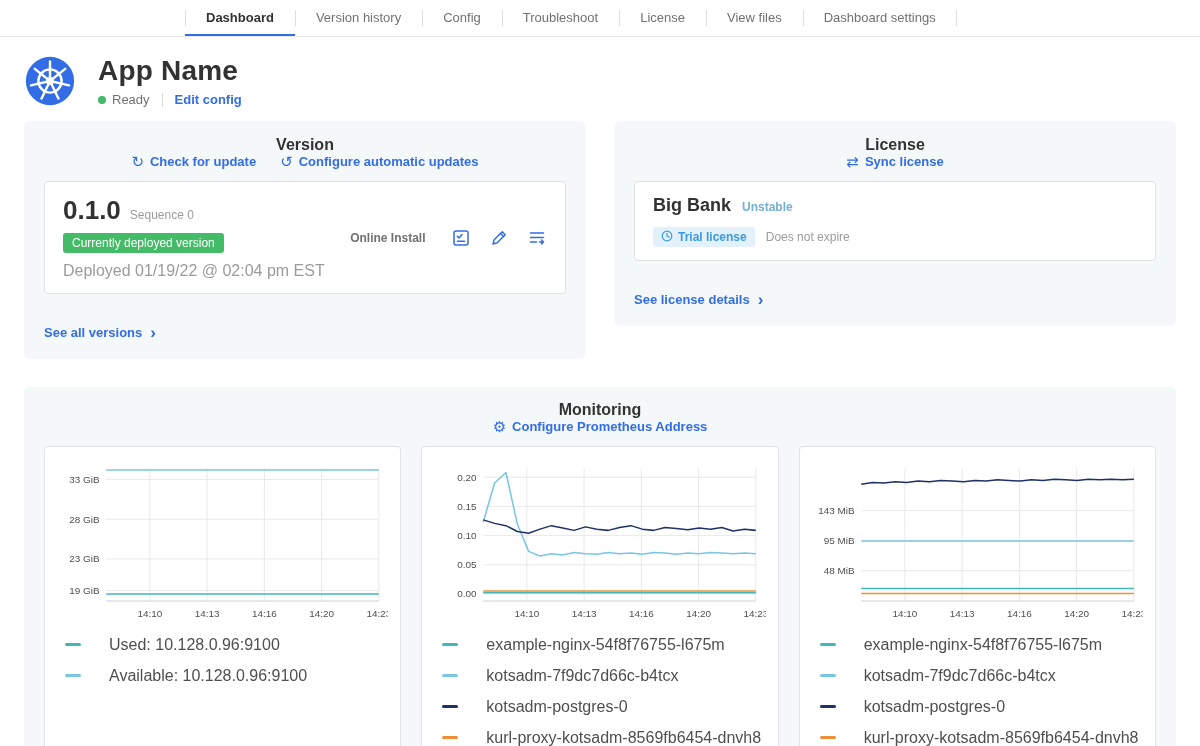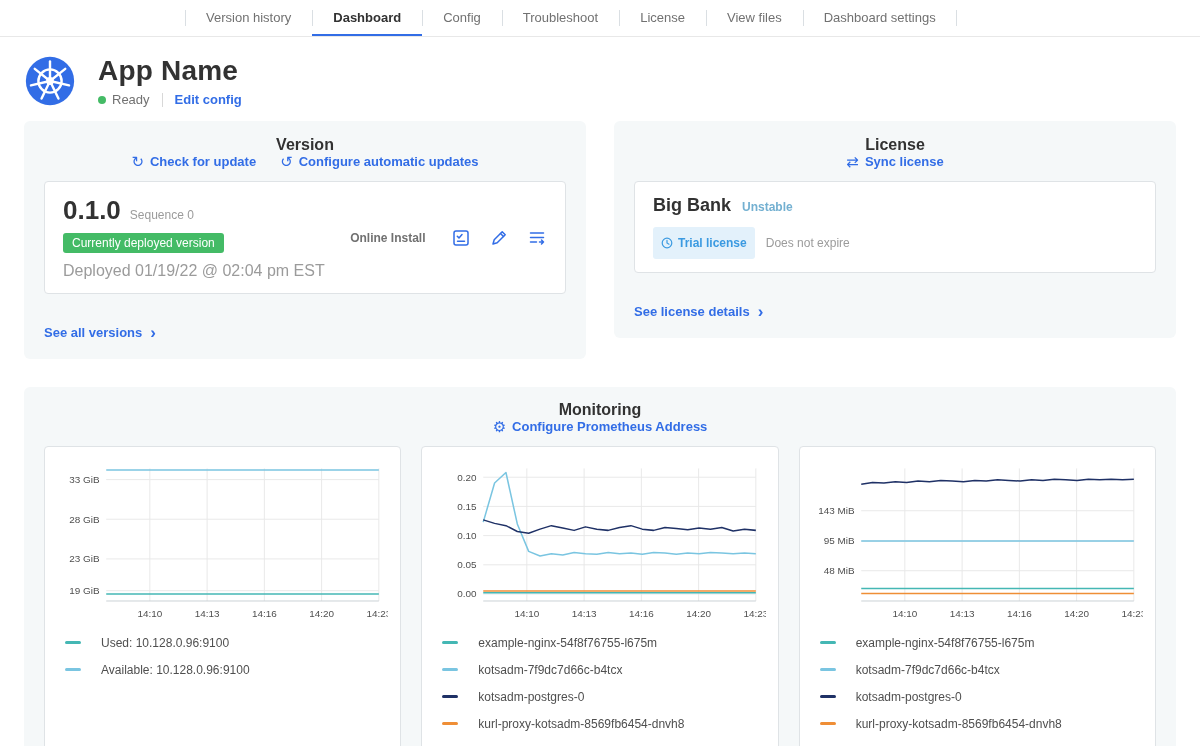--- a/index.html
+++ b/index.html
@@ -48,42 +48,42 @@
   .vb-mid { flex:1; text-align:center; font-size:12px; font-weight:bold; color:#717171; }
   .vb-icons { display:flex; gap:18px; align-items:center; }
   .vicon { cursor:pointer; display:inline-flex; }
   .see-link { margin-top:30px; }
   .chev { font-size:17px; line-height:1; font-weight:bold; margin-left:2px; }
   
   .lic-row1 { display:flex; align-items:baseline; }
   .lic-name { font-size:18px; font-weight:bold; }
   .lic-channel { font-size:12px; color:var(--channel,#73b0d1); margin-left:11px; font-weight:bold; }
   .lic-row2 { display:flex; align-items:center; margin-top:11px; }
-  .badge-trial { display:inline-flex; align-items:center; gap:5px; background:var(--trial_bg,#e3f1fb);
-    color:var(--trial_text,#3b9ae1); font-size:12px; font-weight:bold; padding:9px 8px; border-radius:3px; }
+  .badge-trial { display:inline-flex; align-items:flex-start; gap:5px; background:var(--trial_bg,#e3f1fb);
+    color:var(--trial_text,#3b9ae1); font-size:12px; font-weight:bold; padding:3px 8px; border-radius:3px; }
   .lic-expiry { font-size:12px; color:var(--muted,#9b9b9b); margin-left:11px; }
   
   .monitor-card { margin:28px 24px 20px 24px; background:var(--card_bg,#f5f8f9); border-radius:6px;
     padding:14px 20px 18px 20px; }
   .charts-row { display:flex; gap:20px; margin-top:12px; align-items:stretch; }
   .chart-panel { flex:1; background:#fff; border:1px solid var(--border,#dfe3e6); border-radius:4px;
     padding:12px 12px 14px 12px; display:flex; flex-direction:column; }
   .chart { width:100%; height:auto; display:block; }
   .legend { margin-top:8px; display:flex; flex-direction:column; gap:13px; padding-left:8px; }
-  .legend-row { display:flex; align-items:center; gap:20px; font-size:12px; color:#4f4f4f; }
+  .legend-row { display:flex; align-items:center; gap:28px; font-size:16px; color:#4f4f4f; }
   .dash { width:16px; height:3px; border-radius:2px; flex:none; }
   .chart-title { margin-top:auto; padding-top:14px; text-align:center; font-size:14px; font-weight:bold; }
 </style>
 </head>
 <body>
 
 <nav class="top-nav">
   <ul class="nav-tabs">
+      <li class="tab active">Dashboard</li>
       <li class="tab">Version history</li>
-      <li class="tab active">Dashboard</li>
       <li class="tab">Config</li>
       <li class="tab">Troubleshoot</li>
       <li class="tab">License</li>
       <li class="tab">View files</li>
       <li class="tab">Dashboard settings</li>
     </ul>
 </nav>
 
 <header class="app-header">
   <span class="app-icon">

